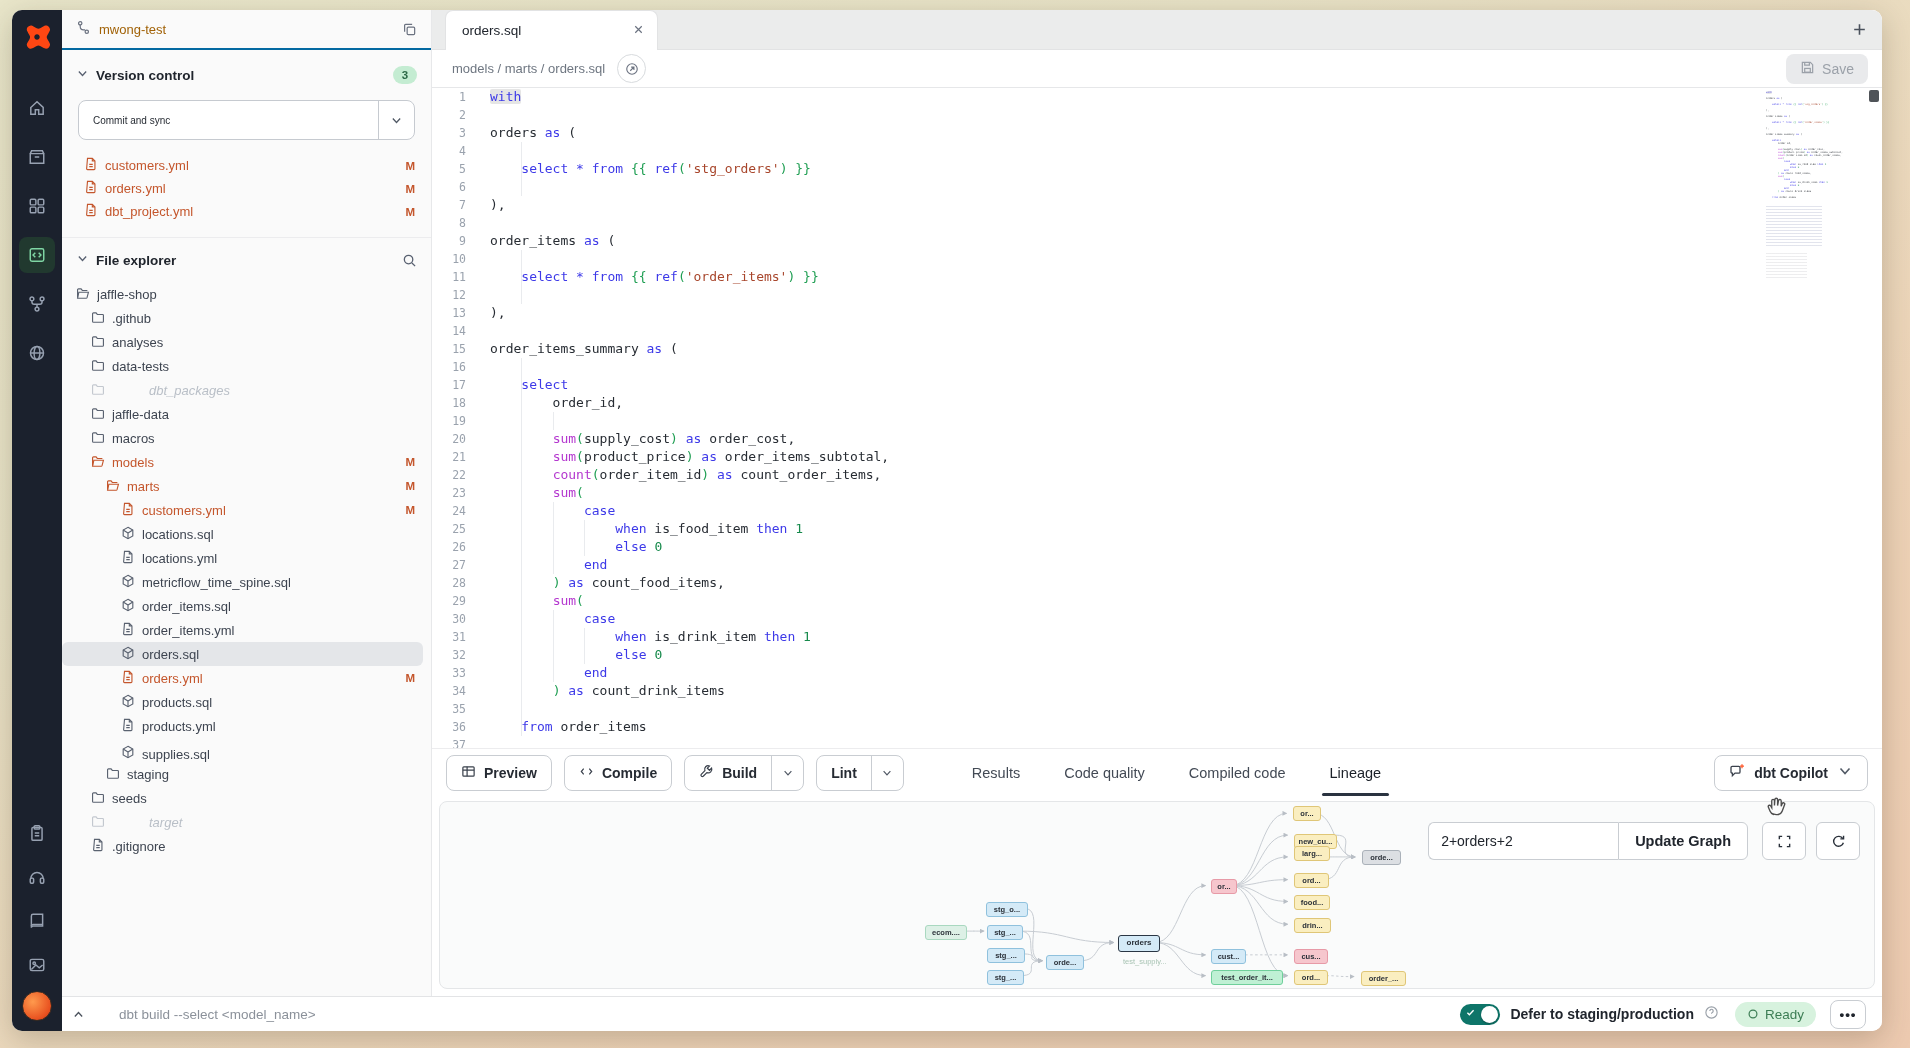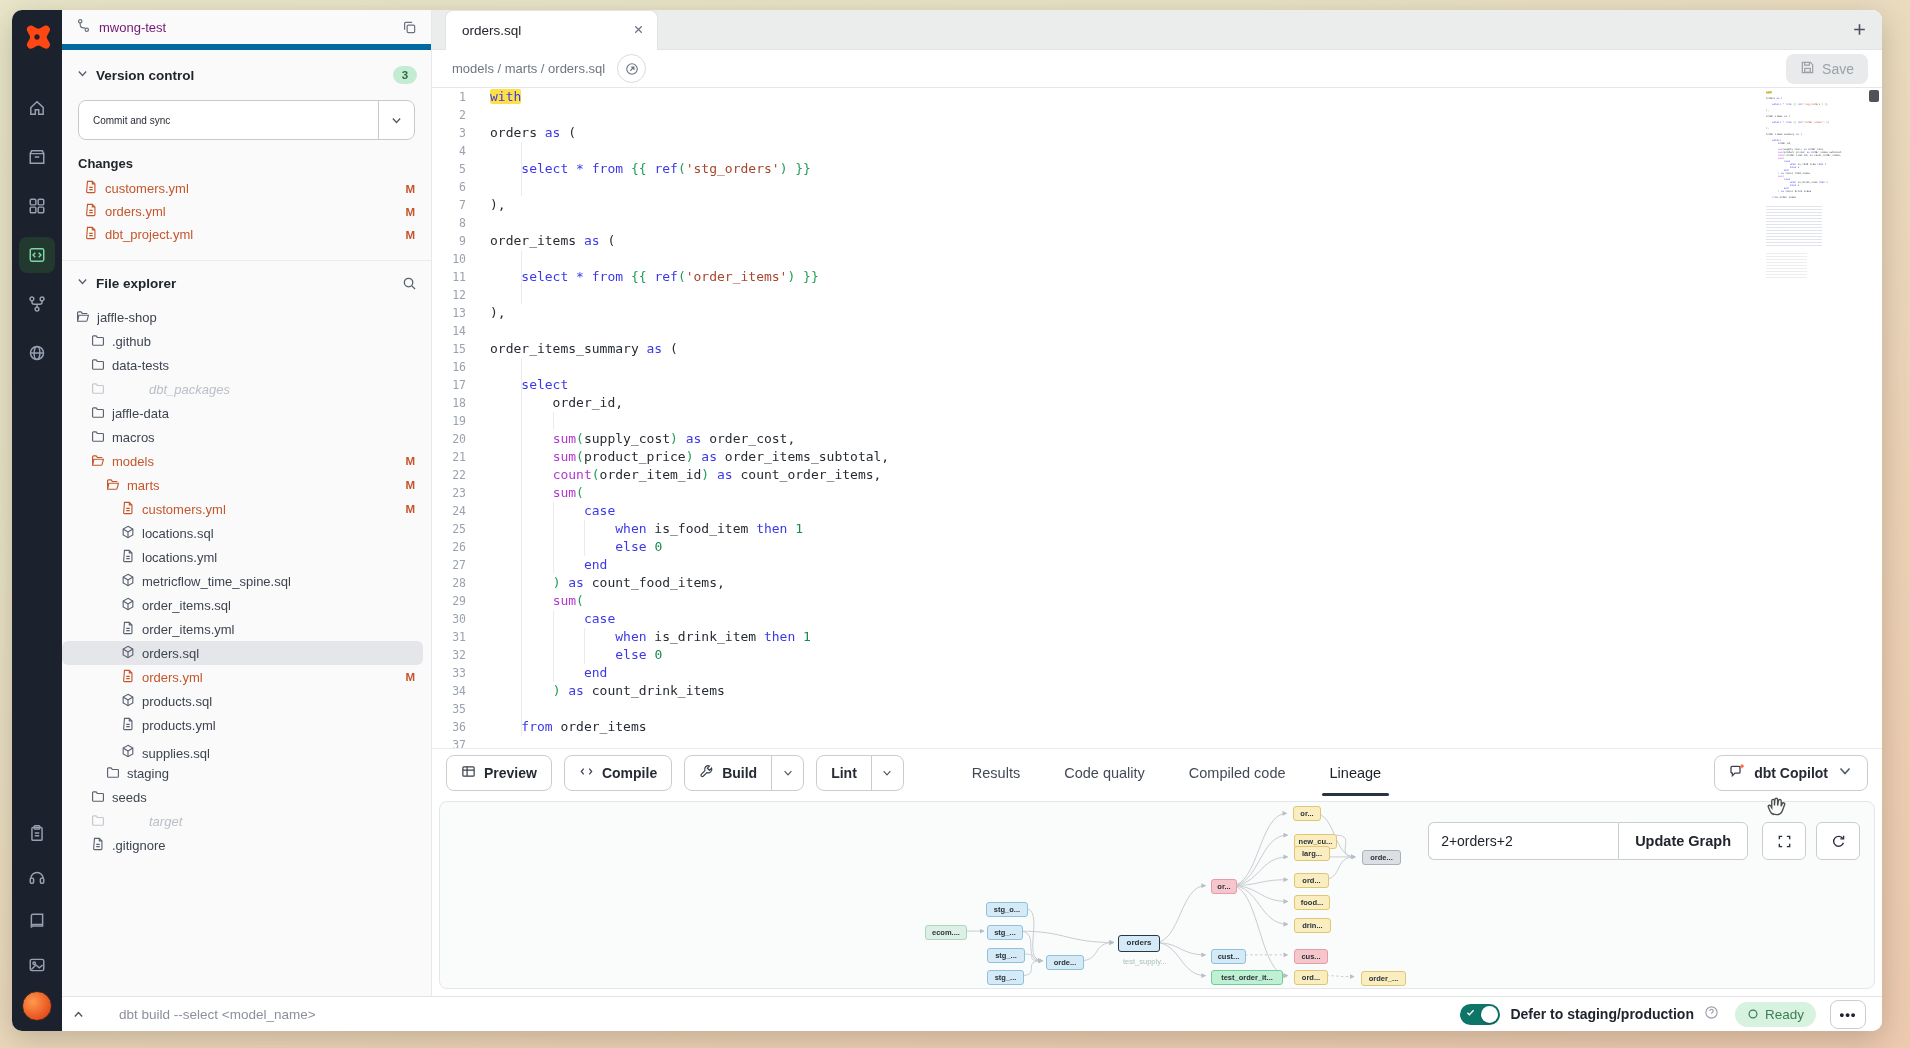--- a/index.html
+++ b/index.html
@@ -20,21 +20,21 @@
   .rail-nav { display:flex; flex-direction:column; gap:13px; }
   .rail-bottom { margin-top:auto; display:flex; flex-direction:column; gap:8px; padding-bottom:10px; align-items:center;}
   .rail-item { width:36px; height:36px; border-radius:8px; display:flex; align-items:center; justify-content:center; color:#97a1b1; cursor:pointer; }
   .rail-item svg { width:18px; height:18px; }
   .rail-item.selected { background:#21392f; color:#7fd6a4; }
   .avatar { width:30px; height:30px; border-radius:50%; background:radial-gradient(circle at 35% 35%, #ff9a4d, #e8501f 70%, #b23312); border:1px solid #3a2a20; }
   
   .body-cols { flex:1; display:flex; flex-direction:column; min-width:0; }
   .content-row { flex:1; display:flex; min-height:0; }
   .sidebar { width:370px; background:#fafafa; border-right:1px solid #e7e8ea; display:flex; flex-direction:column; flex-shrink:0; font-size:13px; }
-  .proj-row { height:40px; display:flex; align-items:center; padding:0 14px; gap:8px; color:#701a75; border-bottom:6px solid #0369a1; }
+  .proj-row { height:40px; display:flex; align-items:center; padding:0 14px; gap:8px; color:#a16207; border-bottom:2px solid #0369a1; }
   .proj-row svg { width:15px; height:15px; color:#6b7280; }
   .proj-name { flex:1; font-size:13px; }
   .icon-btn { background:none; border:none; color:#6b7280; display:flex; align-items:center; cursor:pointer; }
   .section-head { display:flex; align-items:center; gap:7px; padding:16px 14px 10px; color:#20252d; }
   .section-head svg { width:13px; height:13px; color:#586070; }
   .section-title { font-weight:bold; font-size:13.5px; flex:1; }
   .vc-badge { background:#c4ecd2; color:#2c6a47; font-size:11.5px; font-weight:bold; min-width:24px; height:18px; border-radius:10px; display:flex; align-items:center; justify-content:center; padding:0 7px; }
   .commit-btn { margin:6px 16px 14px; height:40px; background:#fff; border:1px solid #c6cad0; border-radius:8px; display:flex; align-items:stretch; overflow:hidden; cursor:pointer; }
   .commit-main { flex:1; display:flex; align-items:center; padding-left:14px; font-size:10px; color:#262b33; }
   .commit-caret { width:36px; border-left:1px solid #c6cad0; display:flex; align-items:center; justify-content:center; color:#525a66; }
@@ -70,21 +70,21 @@
   .save-btn { margin-left:auto; height:30px; padding:0 14px; background:#e9eaec; border:none; border-radius:8px; color:#9ba1a9; font-size:14px; display:flex; align-items:center; gap:7px; }
   .save-btn svg { width:15px; height:15px; }
   
   .editor { flex:1; position:relative; overflow:hidden; border-bottom:1px solid #ececee; font-family:"DejaVu Sans Mono", monospace; font-size:13px; }
   .cl { display:flex; height:18px; line-height:18px; white-space:pre; }
   .ln { width:46px; text-align:right; padding-right:12px; color:#9aa2ad; font-size:11.5px; flex-shrink:0; user-select:none; }
   .ct { position:relative; padding-left:12px; flex:1; }
   .guide { position:absolute; top:0; bottom:0; border-left:1px solid #e9ebee; }
   .tk-kw{color:#3d39e8;} .tk-fn{color:#b437cf;} .tk-st{color:#a8462c;} .tk-nm{color:#178a4c;}
   .tk-jj{color:#1e9e52;} .tk-tx{color:#272c33;}
-  .tk-ks{color:#3d39e8; background:#fde047; border-radius:2px;}
+  .tk-ks{color:#3d39e8; background:#e5e5e5; border-radius:2px;}
   .minimap { position:absolute; top:3px; right:38px; width:78px; font-size:2.5px; line-height:3px; white-space:pre; overflow:hidden; opacity:.9; pointer-events:none; }
   .mm-extra { margin-top:4px; height:42px; width:72%; background:repeating-linear-gradient(to bottom, rgba(90,100,150,.35) 0 1.4px, transparent 1.4px 3px); opacity:.55; }
   .mm-extra2 { margin-top:5px; height:26px; width:52%; background:repeating-linear-gradient(to bottom, rgba(120,120,130,.3) 0 1.3px, transparent 1.3px 3px); opacity:.5; }
   .scroll-thumb { position:absolute; top:2px; right:3px; width:10px; height:12px; background:#4f5358; border-radius:2px; }
   
   .toolbar { height:47px; display:flex; align-items:center; padding:0 14px; gap:12px; flex-shrink:0; }
   .tb-btn { height:36px; background:#fff; border:1px solid #c9cdd2; border-radius:8px; display:flex; align-items:stretch; overflow:hidden; cursor:pointer; color:#262b33; }
   .tb-main { display:flex; align-items:center; gap:8px; padding:0 14px; font-size:14px; font-weight:bold; }
   .tb-main svg { width:15px; height:15px; color:#3a414c; }
   .tb-caret { width:32px; border-left:1px solid #c9cdd2; display:flex; align-items:center; justify-content:center; color:#525a66; }
@@ -243,21 +243,20 @@
 
         <div class="commit-btn">
           <span class="commit-main">Commit and sync</span>
           <span class="commit-caret">
               <svg viewBox="0 0 16 16" fill="none" stroke="currentColor" stroke-width="1.6">
                 <path d="M3.5 5.5 8 10.5 12.5 5.5"></path>
               </svg>
             </span>
         </div>
 
-        <div class="changes-label">Changes</div>
         <div id="changes-list">
             <div class="change-row">
               <span><svg viewBox="0 0 16 16" fill="none" stroke="currentColor" stroke-width="1.3">
                   <path d="M4 1.5h5.5l3 3v9a1 1 0 0 1-1 1h-7.5a1 1 0 0 1-1-1z"></path>
                   <path d="M9.5 1.5v3h3M6 8.5h4M6 11h4"></path>
                 </svg></span>
               <span class="change-name">customers.yml</span>
               <span class="m-badge">M</span>
             </div>
             <div class="change-row">
@@ -297,20 +296,26 @@
                     <path d="M1.8 13V4.3a1 1 0 0 1 1-1h3l1.4 1.8H13"></path>
                     <path d="M3.2 7.2h11l-1.6 6.1a1 1 0 0 1-1 .7H1.8z"></path>
                   </svg></span>
                 <span class="lbl">jaffle-shop</span>
               </div>
               <div class="tree-row" style="padding-left: 29px;">
                 <span><svg viewBox="0 0 16 16" fill="none" stroke="currentColor" stroke-width="1.3">
                     <path d="M1.8 13V4.3a1 1 0 0 1 1-1h3l1.4 1.8h6a1 1 0 0 1 1 1V13a1 1 0 0 1-1 1H2.8a1 1 0 0 1-1-1z"></path>
                   </svg></span>
                 <span class="lbl">.github</span>
+              </div>
+              <div class="tree-row" style="padding-left: 29px;">
+                <span><svg viewBox="0 0 16 16" fill="none" stroke="currentColor" stroke-width="1.3">
+                    <path d="M1.8 13V4.3a1 1 0 0 1 1-1h3l1.4 1.8h6a1 1 0 0 1 1 1V13a1 1 0 0 1-1 1H2.8a1 1 0 0 1-1-1z"></path>
+                  </svg></span>
+                <span class="lbl">analyses</span>
               </div>
               <div class="tree-row" style="padding-left: 29px;">
                 <span><svg viewBox="0 0 16 16" fill="none" stroke="currentColor" stroke-width="1.3">
                     <path d="M1.8 13V4.3a1 1 0 0 1 1-1h3l1.4 1.8h6a1 1 0 0 1 1 1V13a1 1 0 0 1-1 1H2.8a1 1 0 0 1-1-1z"></path>
                   </svg></span>
                 <span class="lbl">data-tests</span>
               </div>
               <div class="tree-row muted" style="padding-left: 29px;">
                 <span><svg viewBox="0 0 16 16" fill="none" stroke="currentColor" stroke-width="1.3">
                     <path d="M1.8 13V4.3a1 1 0 0 1 1-1h3l1.4 1.8h6a1 1 0 0 1 1 1V13a1 1 0 0 1-1 1H2.8a1 1 0 0 1-1-1z"></path>

